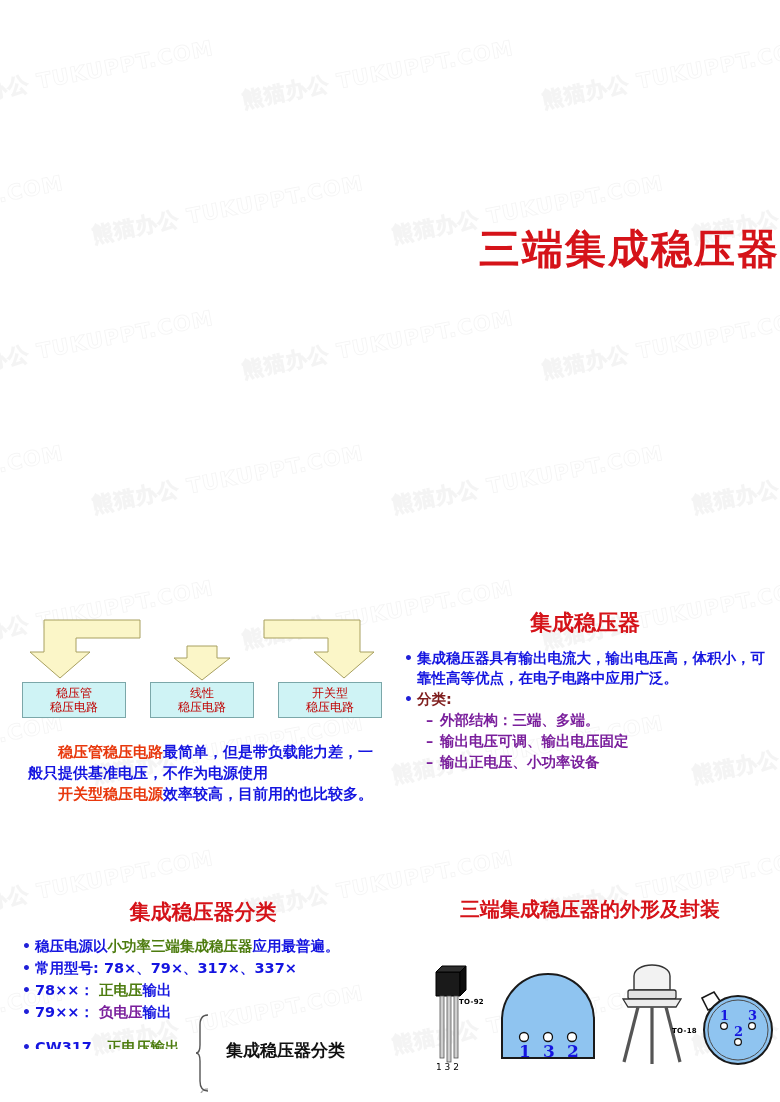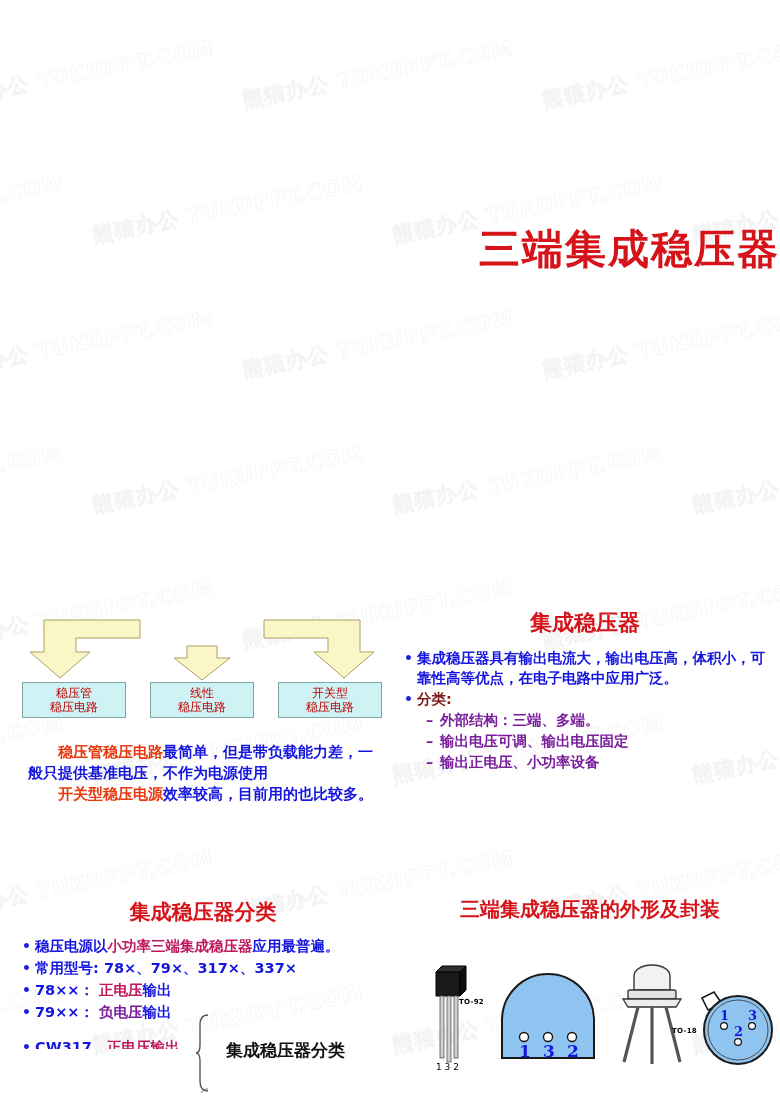--- a/index.html
+++ b/index.html
@@ -84,21 +84,21 @@
     position: absolute; left: 404px; top: 648px; width: 372px; z-index: 10;
     font-family: "DejaVu Sans", sans-serif;
     font-weight: 700; font-size: 14.5px; line-height: 20px;
   }
   .bullet-row { display: flex; align-items: flex-start; margin-bottom: 1px; }
   .bullet-dot { color: #2020D8; flex: 0 0 13px; font-size: 14px; line-height: 20px; }
   .bullet-txt { flex: 1; }
   .c-blue   { color: #1515E0; }
   .c-green  { color: #7f1d1d; }
   .c-purple { color: #7A1F9C; }
-  .c-red    { color: #be185d; margin-top: 29px; }
+  .c-red    { color: #4d7c0f; margin-top: 29px; }
   .sub-row { display: flex; align-items: flex-start; padding-left: 22px; margin-top: 1px; }
   .sub-dash { color: #7A1F9C; flex: 0 0 14px; }
 
   
   #classify-body {
     position: absolute; left: 22px; top: 936px; width: 360px; z-index: 10;
     font-family: "DejaVu Sans", sans-serif;
     font-weight: 700; font-size: 14.5px; line-height: 21px;
   }
   #brace-group {

